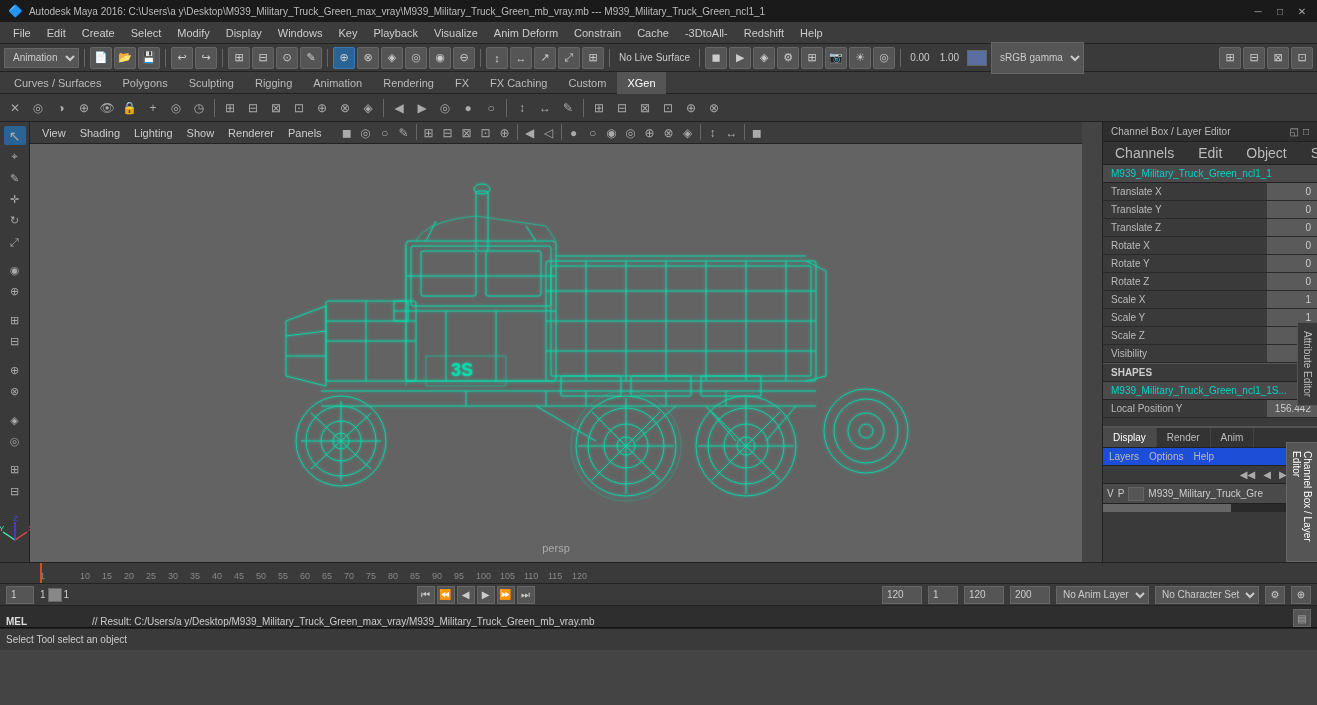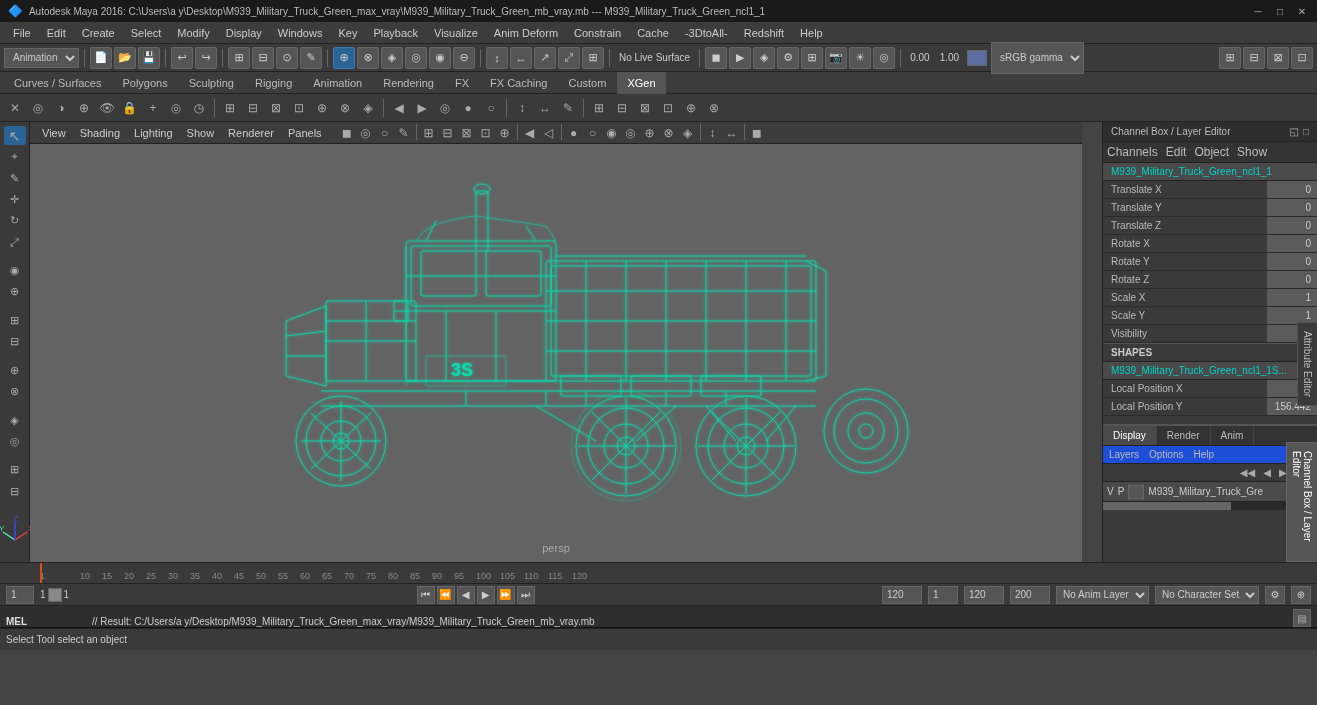--- a/index.html
+++ b/index.html
@@ -246,22 +246,22 @@
       border-bottom: 1px solid #222;
       font-size: 10px;
       color: #bbb;
     }
     #channel-box-tabs {
       display: flex;
       background: #333;
       border-bottom: 1px solid #222;
     }
     .cb-tab {
-      padding: 3px 4px;
-      font-size: 12px;
+      padding: 3px 12px;
+      font-size: 14px;
       color: #bbb;
       cursor: pointer;
     }
     #object-name-bar {
       background: #4a4a4a;
       padding: 3px 8px;
       font-size: 10px;
       color: #00d4c8;
       border-bottom: 1px solid #222;
     }
@@ -944,33 +944,33 @@
       </div>
       <div class="channel-row">
         <span class="channel-name">Scale X</span>
         <span class="channel-value">1</span>
       </div>
       <div class="channel-row">
         <span class="channel-name">Scale Y</span>
         <span class="channel-value">1</span>
       </div>
       <div class="channel-row">
+        <span class="channel-name">Scale Z</span>
+        <span class="channel-value">1</span>
+      </div>
+      <div class="channel-row">
         <span class="channel-name">Visibility</span>
         <span class="channel-value">on</span>
       </div>
     </div>
 
     <div id="shapes-header">SHAPES</div>
     <div id="shapes-name">M939_Military_Truck_Green_ncl1_1S...</div>
 
     <div>
-      <div class="shape-row">
-        <span class="channel-name">Local Position X</span>
-        <span class="channel-value">0</span>
-      </div>
       <div class="shape-row">
         <span class="channel-name">Local Position Y</span>
         <span class="channel-value">156.442</span>
       </div>
     </div>
 
     <div id="display-render-tabs" style="margin-top:8px;">
       <div class="drt-tab active">Display</div>
       <div class="drt-tab">Render</div>
       <div class="drt-tab">Anim</div>

